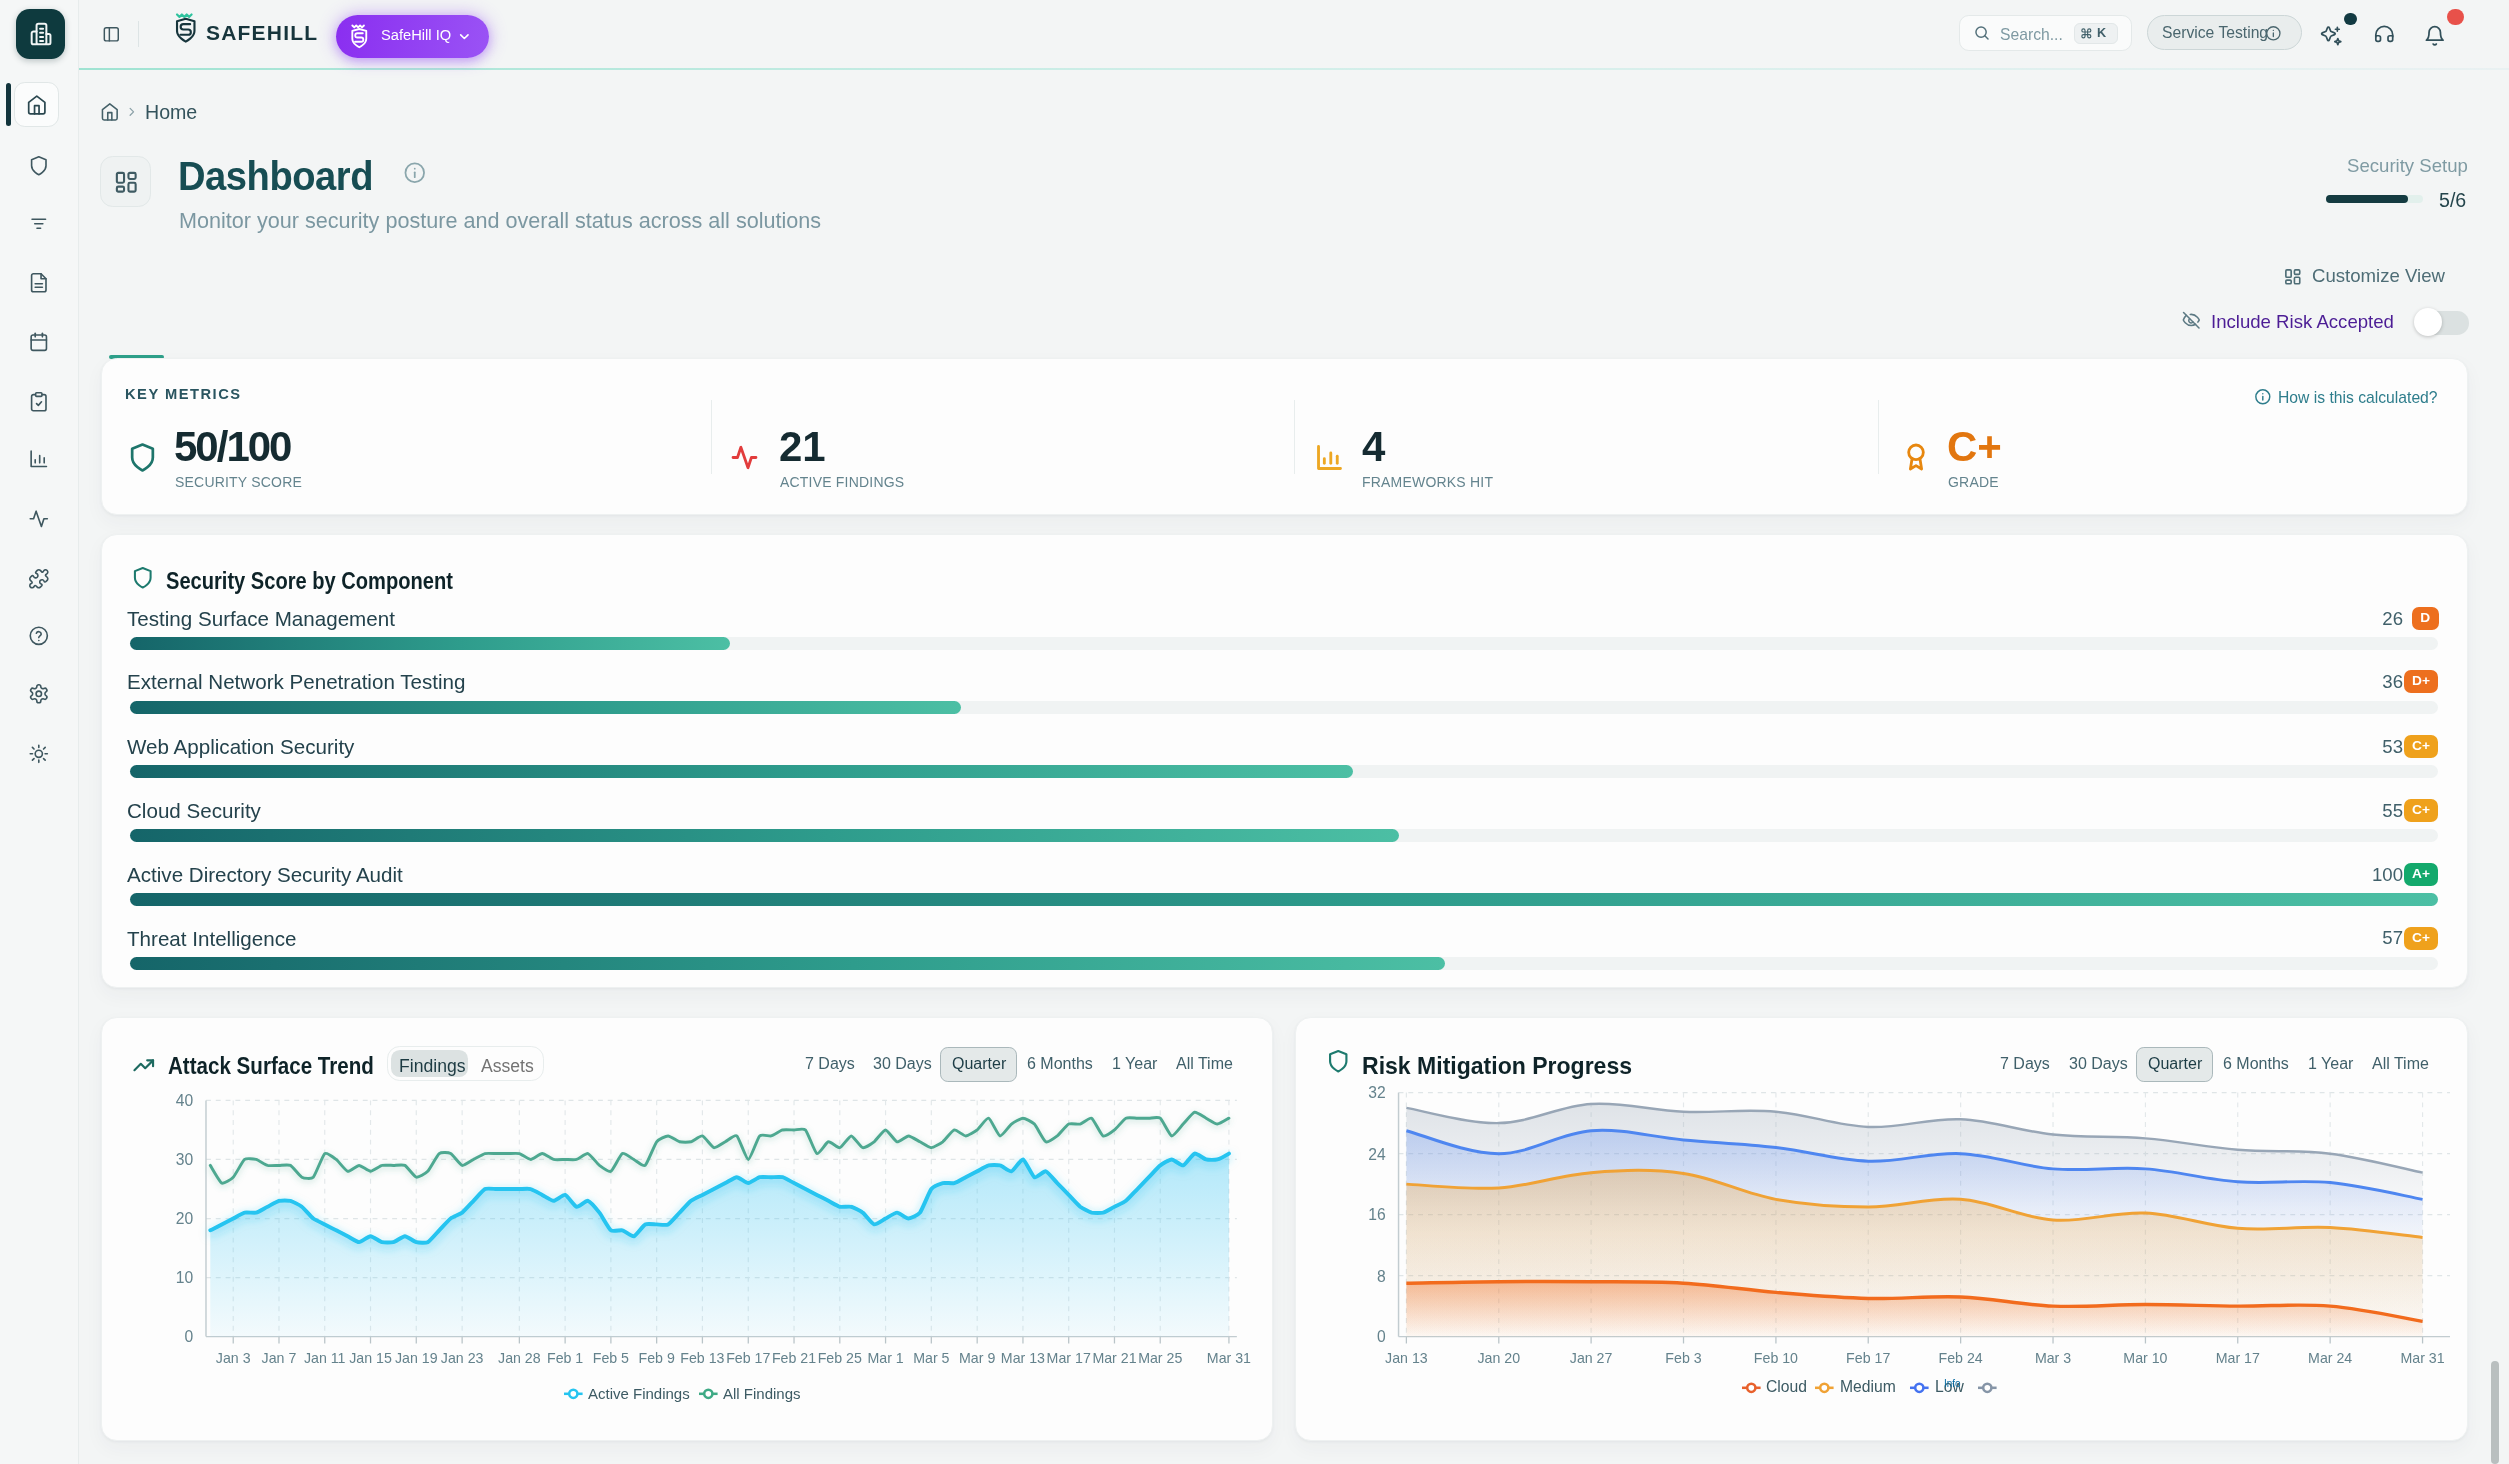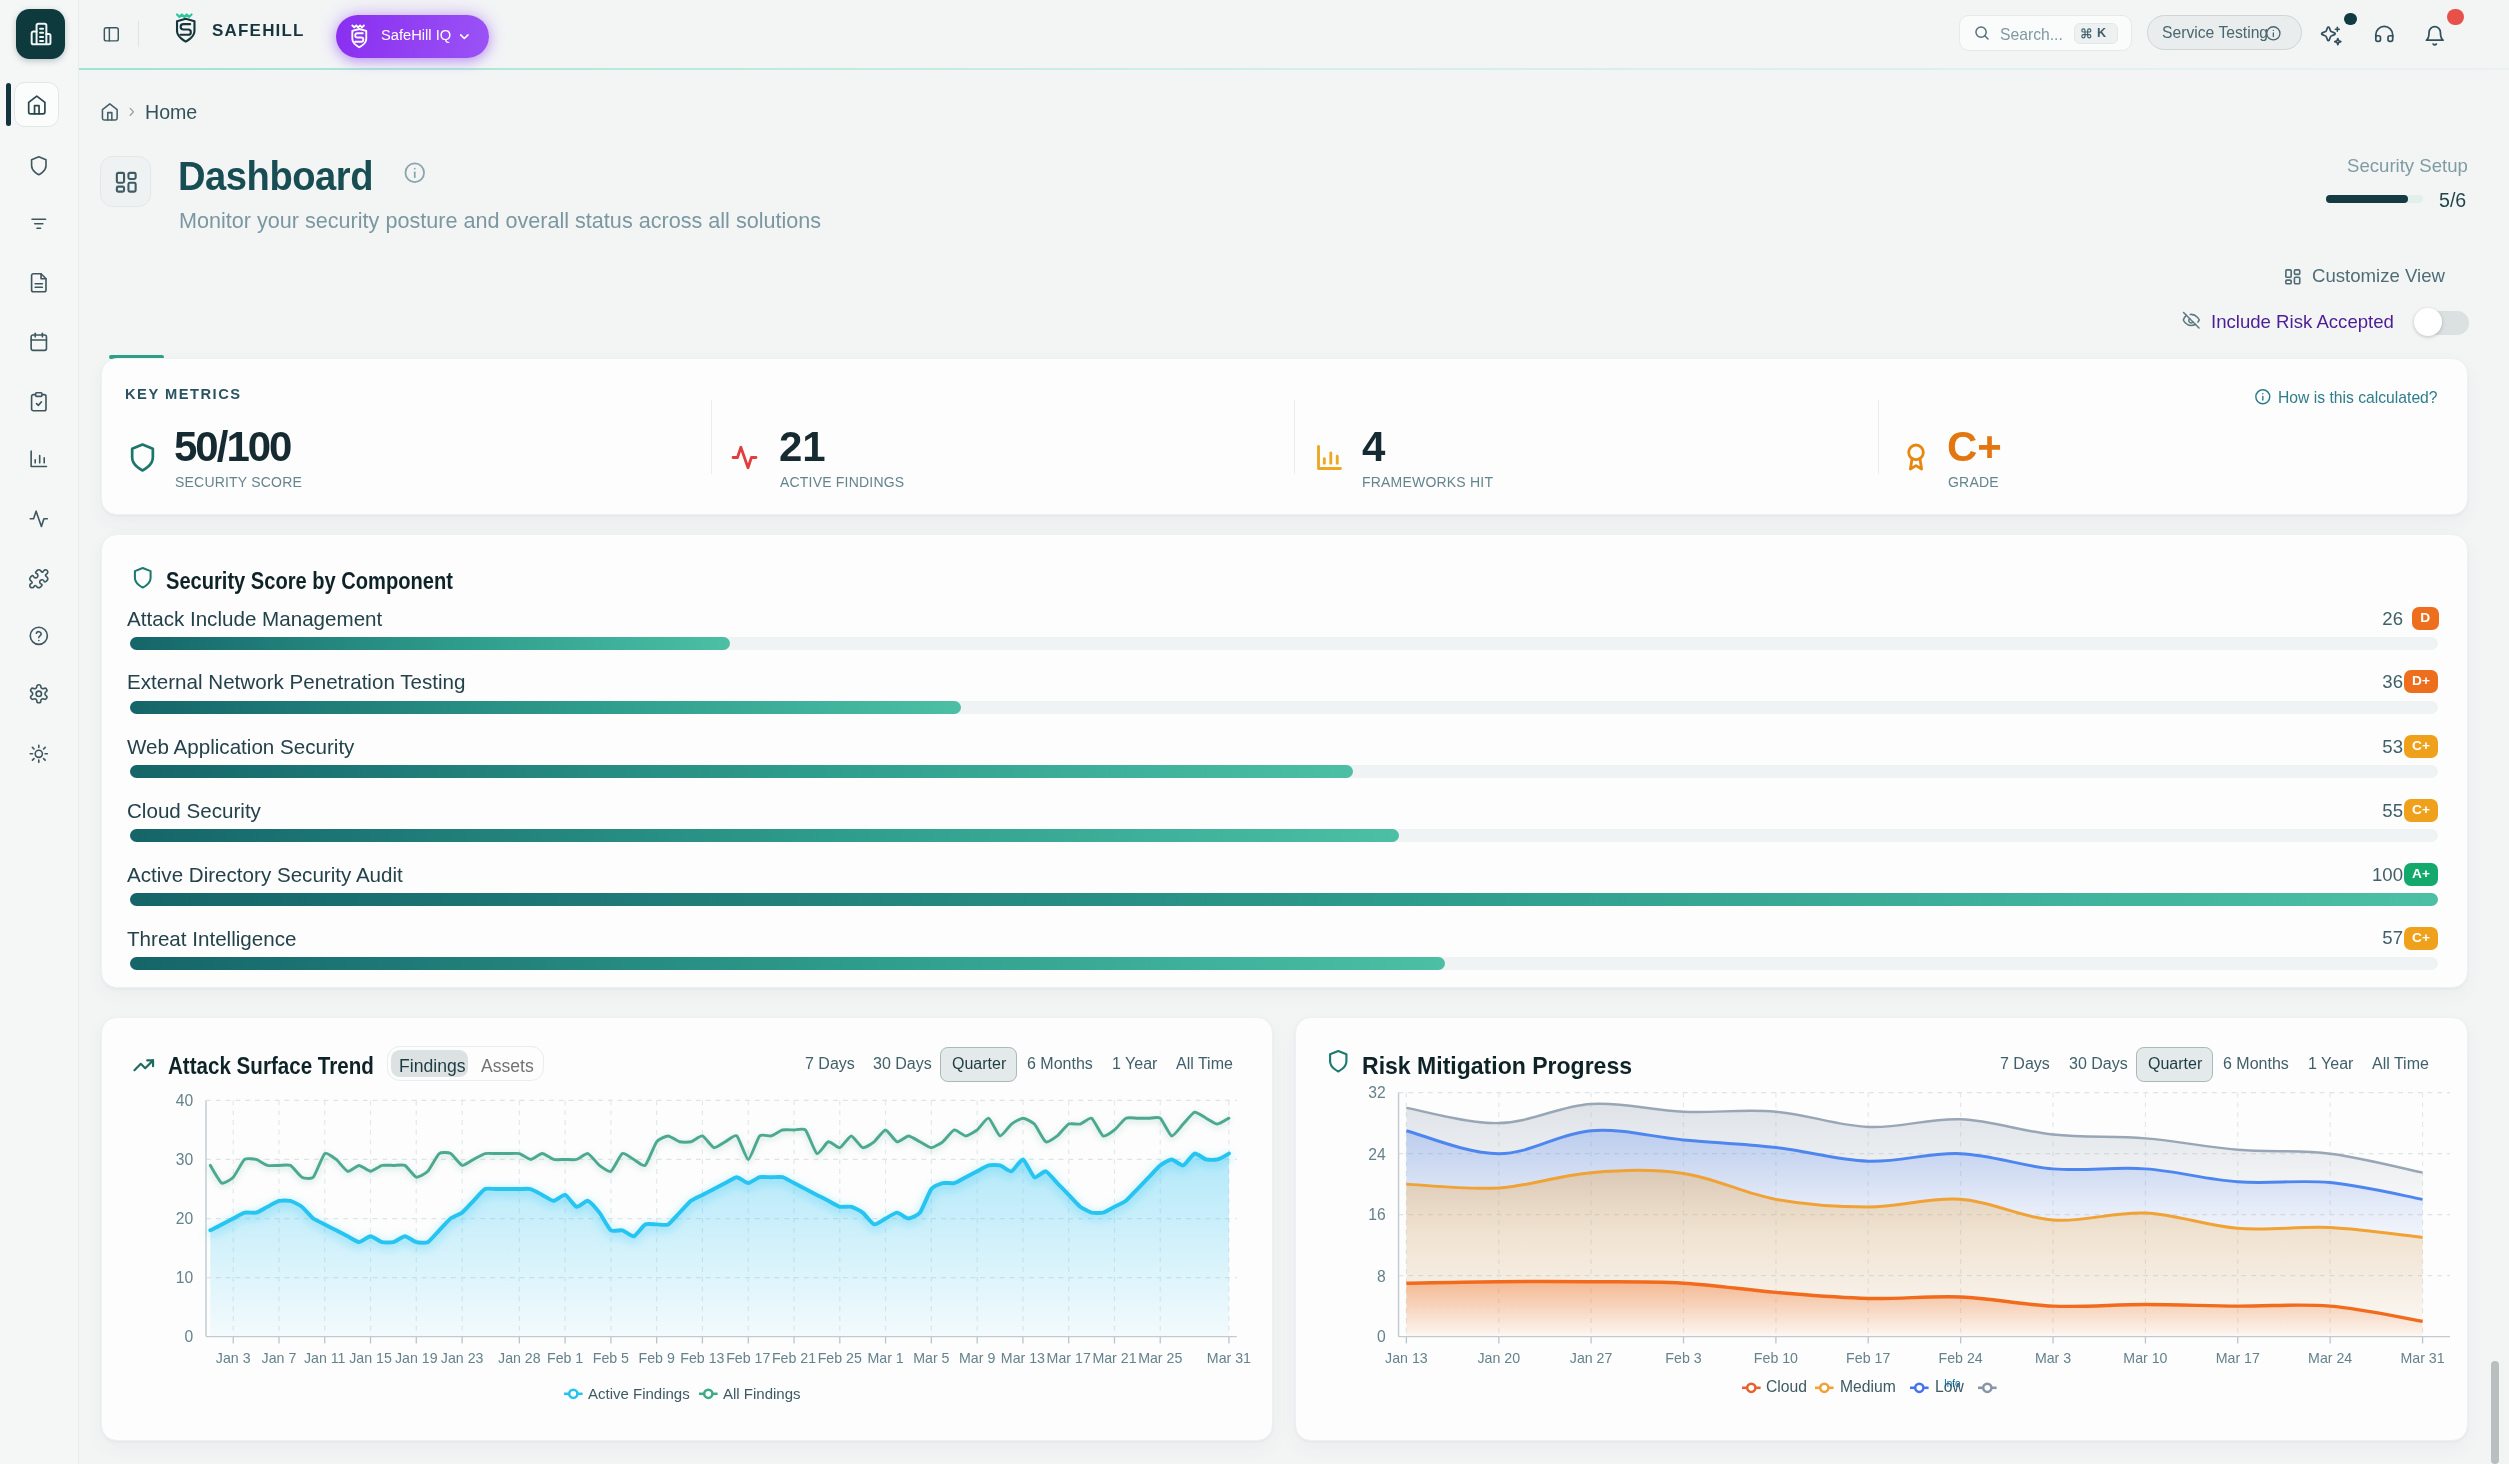--- a/index.html
+++ b/index.html
@@ -82,21 +82,21 @@
 <svg style="position:absolute;left:102px;top:24.5px" width="18.6" height="18.6" viewBox="0 0 24 24" fill="none" stroke="#3e575f" stroke-width="1.9" stroke-linecap="round" stroke-linejoin="round">
     <rect x="3" y="3.5" width="18" height="17" rx="2.5"></rect>
     <path d="M9.5 3.5v17"></path>
   </svg>
 <div class="abs" style="left:138px;top:20.6px;width:1px;height:26.5px;background:#dde4e5"></div>
 <svg style="position:absolute;left:174px;top:12.7px" width="23.5" height="31" viewBox="0 0 24 32" fill="none" stroke-linecap="round" stroke-linejoin="round">
     <path d="M3 1.5 5.5 4 8 1.5 10.5 4 13 1.5 15.5 4 18 1.5" stroke="#2fc39e" stroke-width="2.2"></path>
     <path d="M3 8.5 12 6l9 2.5v10c0 6.5-9 11-9 11s-9-4.5-9-11z" stroke="#17353c" stroke-width="2.2"></path>
     <path d="M16.5 11.5h-7a2 2 0 0 0 0 5.5h5a2 2 0 0 1 0 5.5h-8" stroke="#17353c" stroke-width="2.2"></path>
   </svg>
-<div class="abs" style="left:212px;top:20.6px;font-size:17px;font-weight:bold;letter-spacing:1.2px;color:#17353c">SAFEHILL</div>
+<div class="abs" style="left:206px;top:20.6px;font-size:21px;font-weight:bold;letter-spacing:1.2px;color:#17353c">SAFEHILL</div>
 <div class="abs" style="left:336px;top:14.7px;width:153px;height:43px;border-radius:21.6px;background:linear-gradient(100deg,#8a2ef0,#9a53f5);box-shadow:0 0 17.6px rgba(150,80,245,.45),0 3.9px 9.8px rgba(150,80,245,.3)"></div>
 <svg style="position:absolute;left:350px;top:23.5px" width="18.6" height="25.5" viewBox="0 0 24 32" fill="none" stroke-linecap="round" stroke-linejoin="round">
     <path d="M3 1.5 5.5 4 8 1.5 10.5 4 13 1.5 15.5 4 18 1.5" stroke="#ffffff" stroke-width="2.4"></path>
     <path d="M3 8.5 12 6l9 2.5v10c0 6.5-9 11-9 11s-9-4.5-9-11z" stroke="#ffffff" stroke-width="2.4"></path>
     <path d="M16.5 11.5h-7a2 2 0 0 0 0 5.5h5a2 2 0 0 1 0 5.5h-8" stroke="#ffffff" stroke-width="2.4"></path>
   </svg>
 <div class="abs" style="left:381px;top:27.4px;font-size:14.7px;font-weight:normal;color:#fff">SafeHill IQ</div>
 <svg style="position:absolute;left:457px;top:29px" width="14.7" height="14.7" viewBox="0 0 24 24" fill="none" stroke="#ffffff" stroke-width="2.6" stroke-linecap="round" stroke-linejoin="round">
     <path d="m6 9.5 6 6 6-6"></path>
   </svg>
@@ -210,21 +210,21 @@
     <circle cx="12" cy="8.5" r="5.5"></circle>
     <path d="m14.9 13 1.3 8-4.2-2.5L7.8 21l1.3-8"></path>
   </svg>
 <div class="abs" style="left:1947px;top:423px;font-size:42px;font-weight:bold;color:#e2760f">C+</div>
 <div class="abs" style="left:1948px;top:474px;font-size:14px;letter-spacing:0.2px;color:#64848e">GRADE</div>
 <div class="card" style="left:101px;top:534px;width:2367px;height:454px"></div>
 <svg style="position:absolute;left:131px;top:566px" width="23.5" height="23.5" viewBox="0 0 24 24" fill="none" stroke="#1d7a6e" stroke-width="2.1" stroke-linecap="round" stroke-linejoin="round">
     <path d="M12 22s8-3.6 8-10V5.2L12 2 4 5.2V12c0 6.4 8 10 8 10z"></path>
   </svg>
 <div class="abs" style="left:166px;top:567px;font-size:24.5px;font-weight:bold;color:#0e2328;transform:scaleX(.82);transform-origin:left">Security Score by Component</div>
-<div class="rowlabel" style="top:607px">Attack Include Management</div>
+<div class="rowlabel" style="top:607px">Testing Surface Management</div>
 <div class="rownum" style="left:2344px;top:608px">26</div>
 <div class="badge" style="left:2412px;top:607px;width:26.5px;background:#ed6f1e">D</div>
 <div class="track" style="top:637px"></div>
 <div class="abs" style="left:130px;top:637px;width:600px">
     <div class="fill"></div>
   </div>
 <div class="rowlabel" style="top:670px">External Network Penetration Testing</div>
 <div class="rownum" style="left:2344px;top:671px">36</div>
 <div class="badge" style="left:2404px;top:670px;width:34px;background:#ed6f1e">D+</div>
 <div class="track" style="top:701px"></div>

